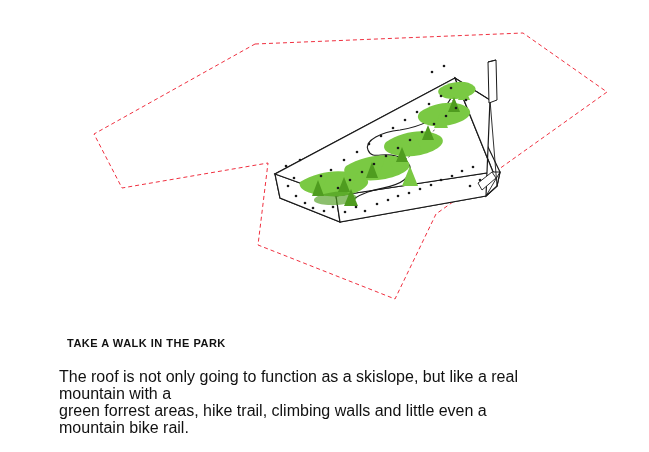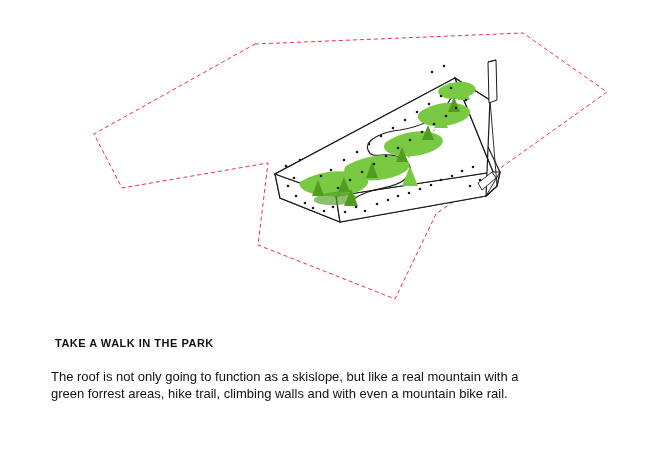--- a/index.html
+++ b/index.html
@@ -35,28 +35,28 @@
     position: absolute;
     left: 51px;
     top: 336px;
     width: 540px;
   }
   .caption-title {
     font-size: 11px;
     font-weight: bold;
     letter-spacing: 0.5px;
     color: #111111;
-    margin: 0 0 18px 4px;
+    margin: 0 0 18px 16px;
     line-height: 14px;
   }
   .caption-body {
-    font-size: 13px;
+    font-size: 16px;
     color: #111111;
     line-height: 17px;
-    margin: 0;
+    margin: 8px;
     max-width: 470px;
   }
   .caption-body span {
     display: block;
   }
 </style>
 </head>
 <body>
 
 <div class="page">
@@ -175,17 +175,17 @@
           <circle cx="480" cy="180" r="1.3"></circle>
       </g>
 
     </svg>
   </div>
 
   <div class="caption-block">
     <h2 class="caption-title">TAKE A WALK IN THE PARK</h2>
     <p class="caption-body">
       <span>The roof is not only going to function as a skislope, but like a real mountain with a</span>
-      <span>green forrest areas, hike trail, climbing walls and with even a mountain bike rail.</span>
+      <span>green forrest areas, hike trail, climbing walls and little even a mountain bike rail.</span>
     </p>
   </div>
 
 </div>
 
 </body></html>

